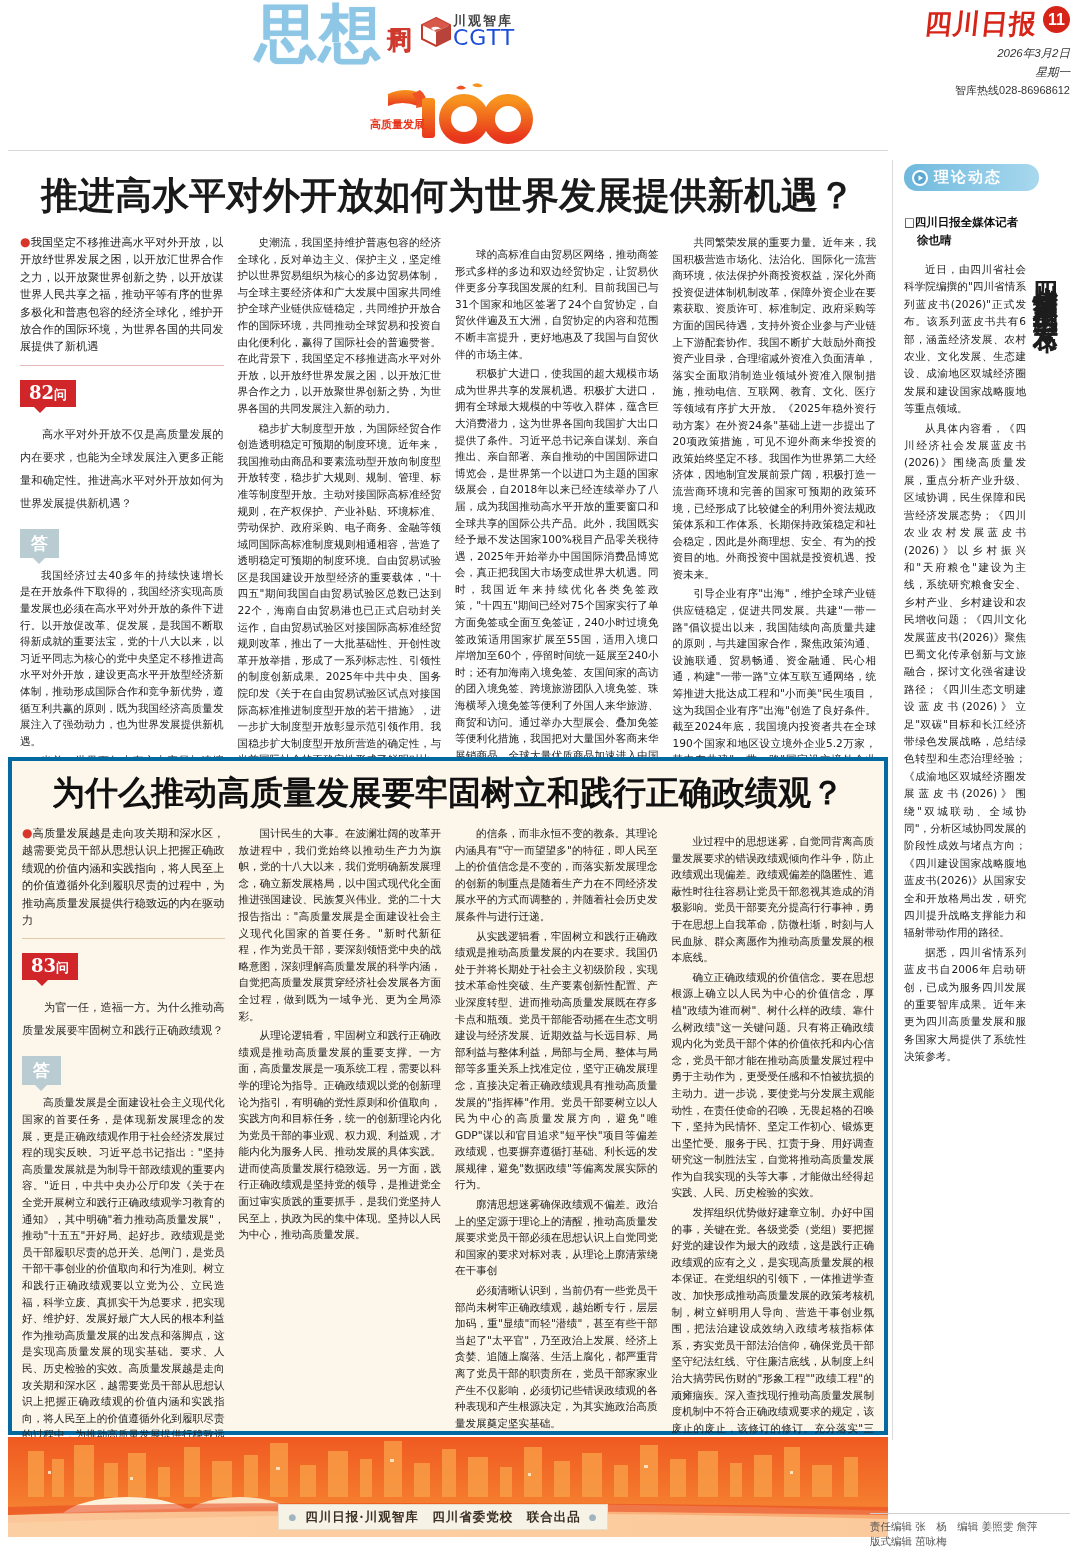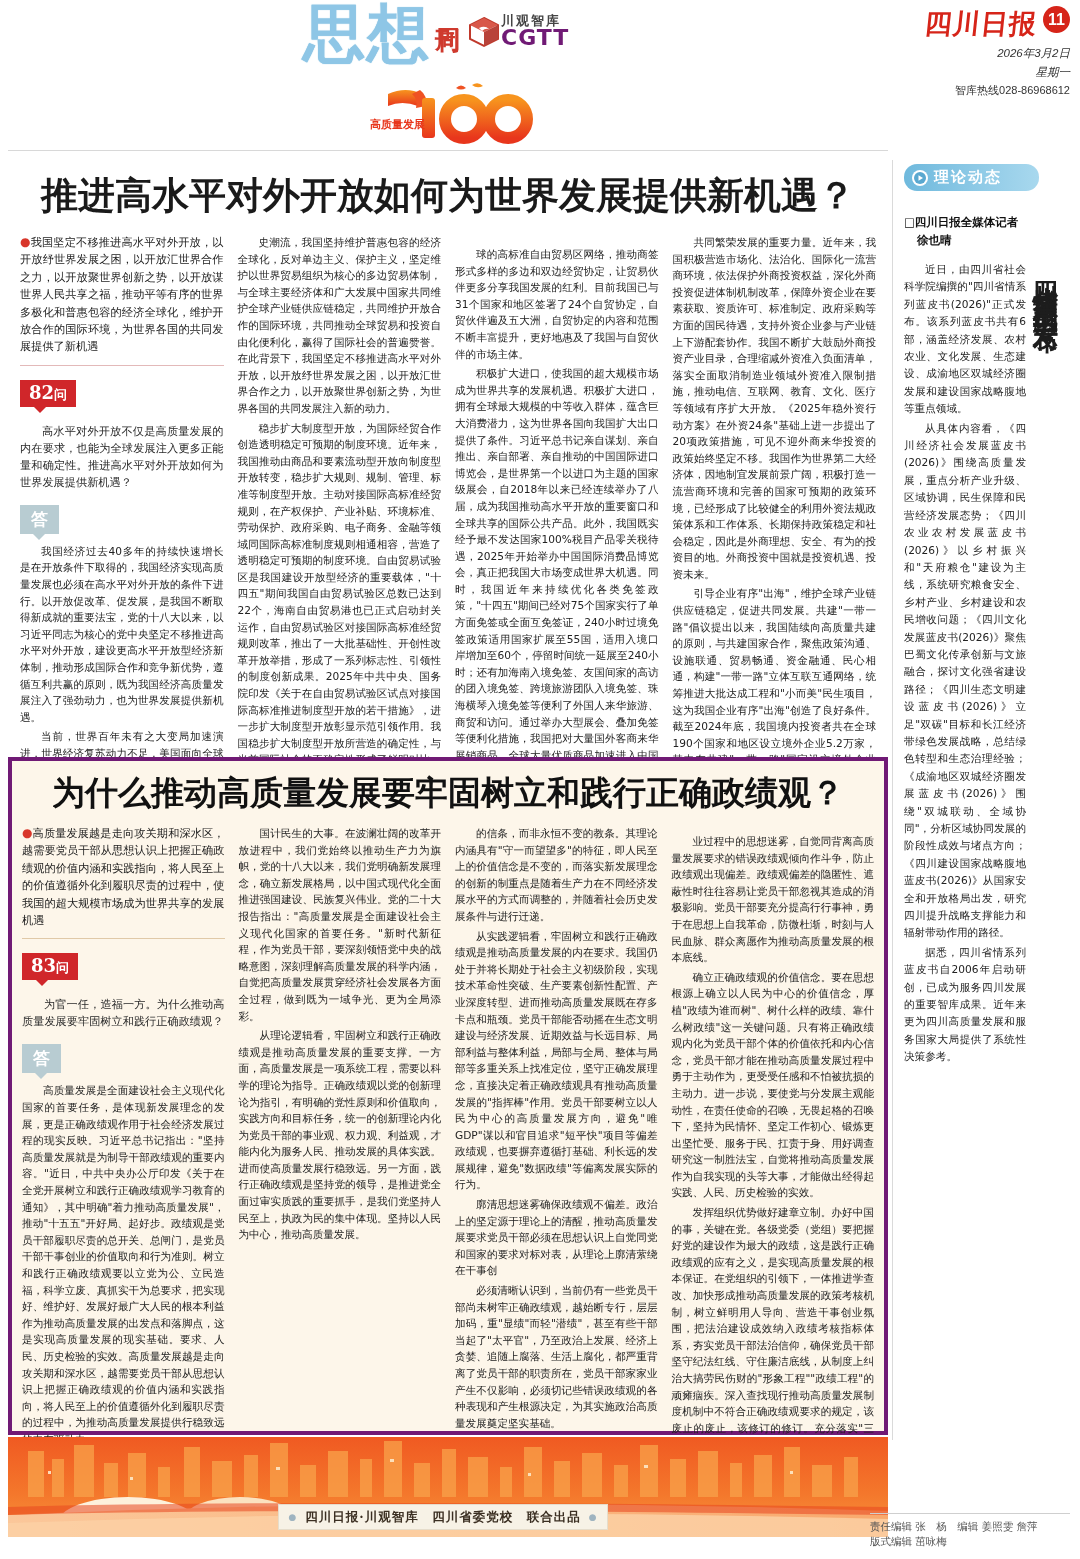--- a/index.html
+++ b/index.html
@@ -9,41 +9,41 @@
     font-family: "Liberation Sans", "DejaVu Sans", sans-serif;
     position: relative;
     overflow: hidden;
   }
   .page { width: 1080px; height: 1559px; position: relative; background:#fff; }
 
   
   .masthead { position: relative; height: 150px; }
   .logo-wrap {
     position: absolute; left: 255px; top: 2px;
-    display: flex; align-items: flex-start; margin-left: 48px;
+    display: flex; align-items: flex-start;
   }
   .logo-sixiang {
     font-family: "DejaVu Serif", "Liberation Serif", serif;
     font-size: 62px; font-weight: 700; color: #8ec6e6;
     letter-spacing: 2px; line-height: 64px;
     text-shadow: 0 0 1px #7bbcdf;
   }
   .logo-zhoukan {
     color: #cf3a2e; font-size: 25px; font-weight: 700;
     line-height: 27px; margin-left: 3px; margin-top: 6px;
     font-family: "DejaVu Serif","Liberation Serif",serif;
     writing-mode: vertical-rl; text-orientation: upright;
     letter-spacing: 0px; height: 58px;
   }
   .cgtt-block { margin-left: 6px; margin-top: 12px; display:flex; align-items:center; }
   .cgtt-cube { width: 34px; height: 34px; position: relative; }
   .cgtt-cube svg { display:block; }
   .cgtt-text { line-height: 1; }
   .cgtt-cn { font-size: 13px; color: #444; letter-spacing: 2px; font-weight:600; }
-  .cgtt-en { font-size: 22px; color: #701a75; font-weight: 700; letter-spacing: 1px; font-family:"DejaVu Sans",sans-serif;}
+  .cgtt-en { font-size: 22px; color: #1d4ed8; font-weight: 400; letter-spacing: 1px; font-family:"DejaVu Sans",sans-serif;}
 
   .header-right {
     position: absolute; right: 10px; top: 6px; text-align: right; width: 210px;
   }
   .sd-title {
     font-family: "DejaVu Serif","Liberation Serif", serif;
     font-size: 27px; font-weight: 700; color: #d62419;
     letter-spacing: 1px; display:inline-block;
     transform: skewX(-6deg);
   }
@@ -82,21 +82,21 @@
     margin: 14px 0 4px 0; position:relative;
     font-family:"DejaVu Serif","Liberation Serif",serif;
   }
   .badge-q .sm { font-size:13px; }
   .badge-q:after {
     content:''; position:absolute; left:14px; bottom:-6px;
     border-left:6px solid transparent; border-right:6px solid transparent;
     border-top:6px solid #d0262a;
   }
   .qtext {
-    font-size:11.2px; line-height:17px; color:#2a2a2a; text-align:justify;
+    font-size:11.2px; line-height:23px; color:#2a2a2a; text-align:justify;
     font-family:"DejaVu Serif","Liberation Serif",serif;
     margin-top:12px; text-indent: 22px;
   }
   .badge-a {
     display:inline-block; background:#b8ccd2; color:#fff;
     font-size:17px; font-weight:700; padding:3px 11px;
     margin:14px 0 6px 0; position:relative;
     font-family:"DejaVu Serif","Liberation Serif",serif;
   }
   .badge-a:after {
@@ -107,21 +107,21 @@
   .body-p {
     font-size:10.6px; line-height:16.6px; color:#222; text-align:justify;
     text-indent:21px; margin-top:3px;
     font-family:"DejaVu Sans","Liberation Sans",sans-serif;
   }
   .byline { font-size:10.6px; font-weight:700; text-align:right; margin-top:8px; color:#111; }
 
   
   .art2 {
     position:absolute; left:8px; top:757px; width:880px; height:678px;
-    border: 4px solid #701a75; background: #fdf6ea;
+    border: 4px solid #0369a1; background: #fdf6ea;
   }
   .art2-inner { padding: 6px 10px 8px 10px; }
   .art2-title {
     font-family:"DejaVu Sans","Liberation Sans",sans-serif;
     font-size:33px; font-weight:800; color:#111; text-align:center;
     line-height:40px; padding: 6px 0 12px 0;
   }
   .art2 .lead { border-bottom: 1px solid #e0c9a8; }
   .art2 .badge-a { background:#b8ccd2; }
 
@@ -273,21 +273,21 @@
       </div>
     </div>
   </div>
 
   <div class="art2">
     <div class="art2-inner">
       <div class="art2-title">为什么推动高质量发展要牢固树立和践行正确政绩观？</div>
       <div class="cols4" style="padding:0">
 
         <div class="col">
-          <div class="lead"><span class="dot">●</span><span>高质量发展越是走向攻关期和深水区，越需要党员干部从思想认识上把握正确政绩观的价值内涵和实践指向，将人民至上的价值遵循外化到履职尽责的过程中，使我国的超大规模市场成为世界共享的发展机遇</span></div>
+          <div class="lead"><span class="dot">●</span><span>高质量发展越是走向攻关期和深水区，越需要党员干部从思想认识上把握正确政绩观的价值内涵和实践指向，将人民至上的价值遵循外化到履职尽责的过程中，为推动高质量发展提供行稳致远的内在驱动力</span></div>
           <div class="badge-q"><span>83</span><span class="sm">问</span></div>
           <div class="qtext">为官一任，造福一方。为什么推动高质量发展要牢固树立和践行正确政绩观？</div>
           <div class="badge-a">答</div>
           <div class="body-p">高质量发展是全面建设社会主义现代化国家的首要任务，是体现新发展理念的发展，更是正确政绩观作用于社会经济发展过程的现实反映。习近平总书记指出："坚持高质量发展就是为制导干部政绩观的重要内容。"近日，中共中央办公厅印发《关于在全党开展树立和践行正确政绩观学习教育的通知》，其中明确"着力推动高质量发展"，推动"十五五"开好局、起好步。政绩观是党员干部履职尽责的总开关、总闸门，是党员干部干事创业的价值取向和行为准则。树立和践行正确政绩观要以立党为公、立民造福，科学立废、真抓实干为总要求，把实现好、维护好、发展好最广大人民的根本利益作为推动高质量发展的出发点和落脚点，这是实现高质量发展的现实基础。要求、人民、历史检验的实效。高质量发展越是走向攻关期和深水区，越需要党员干部从思想认识上把握正确政绩观的价值内涵和实践指向，将人民至上的价值遵循外化到履职尽责的过程中，为推动高质量发展提供行稳致远的内在驱动力。</div>
           <div class="body-p">从历史逻辑看，牢固树立和践行正确政绩观是推动高质量发展的必然选择。发展是影响</div>
         </div>
 
         <div class="col">
           <div class="body-p" style="margin-top:0">国计民生的大事。在波澜壮阔的改革开放进程中，我们党始终以推动生产力为旗帜，党的十八大以来，我们党明确新发展理念，确立新发展格局，以中国式现代化全面推进强国建设、民族复兴伟业。党的二十大报告指出："高质量发展是全面建设社会主义现代化国家的首要任务。"新时代新征程，作为党员干部，要深刻领悟党中央的战略意图，深刻理解高质量发展的科学内涵，自觉把高质量发展贯穿经济社会发展各方面全过程，做到既为一域争光、更为全局添彩。</div>
           <div class="body-p">从理论逻辑看，牢固树立和践行正确政绩观是推动高质量发展的重要支撑。一方面，高质量发展是一项系统工程，需要以科学的理论为指导。正确政绩观以党的创新理论为指引，有明确的党性原则和价值取向，实践方向和目标任务，统一的创新理论内化为党员干部的事业观、权力观、利益观，才能内化为服务人民、推动发展的具体实践。进而使高质量发展行稳致远。另一方面，践行正确政绩观是坚持党的领导，是推进党全面过审实质践的重要抓手，是我们党坚持人民至上，执政为民的集中体现。坚持以人民为中心，推动高质量发展。</div>

